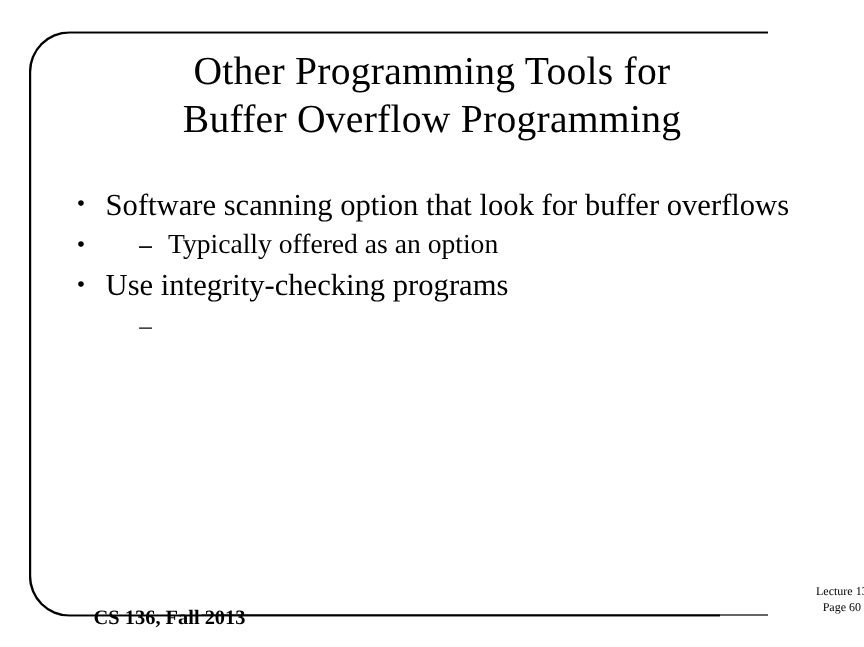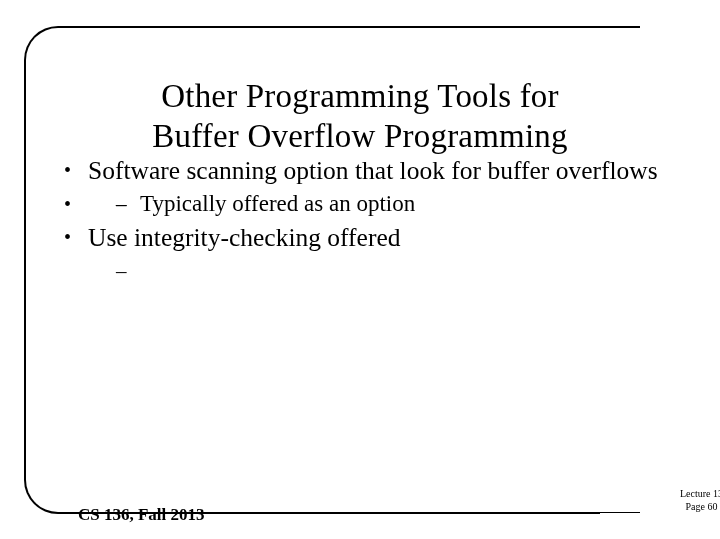--- a/index.html
+++ b/index.html
@@ -57,21 +57,20 @@
 
   .title {
     position: absolute;
     left: 60px;
     top: 40px;
     width: 600px;
     text-align: center;
     font-size: 33px;
     line-height: 40px;
     letter-spacing: 0.2px;
-    margin-top: 36px;
   }
   .title-line {
     display: block;
     white-space: nowrap;
   }
 
   .body {
     position: absolute;
     left: 58px;
     top: 155px;
@@ -176,21 +175,21 @@
         <ul class="sub">
           <li class="level2">
             <span class="marker">–</span>
             <span>Typically offered as an option</span>
           </li>
         </ul>
       </li>
 
       <li class="level1">
         <span class="marker">•</span>
-        <span>Use integrity-checking offered</span>
+        <span>Use integrity-checking programs</span>
         <ul class="sub">
           <li class="level2">
             <span class="marker">–</span>
           </li>
         </ul>
       </li>
 
     </ul>
   </div>
 

